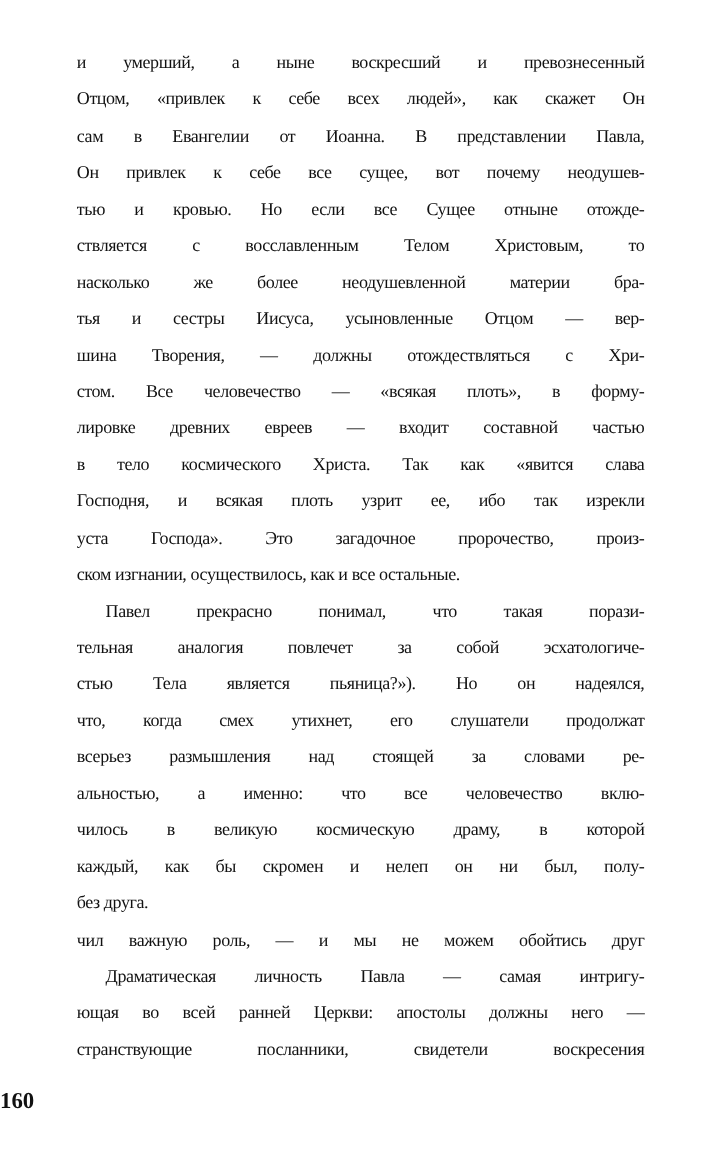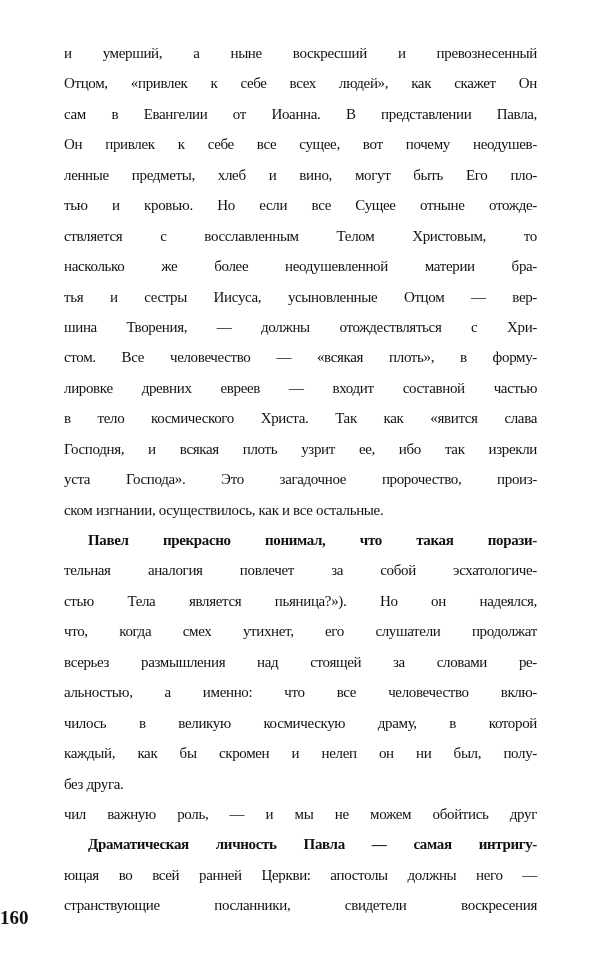--- a/index.html
+++ b/index.html
@@ -31,21 +31,20 @@
       height: 30.45px;
       line-height: 30.45px;
       font-size: 15px;
       white-space: nowrap;
       text-align: justify;
       text-align-last: justify;
       letter-spacing: -0.35px;
     }
     .line.indent {
       padding-left: 24px;
-      font-weight: bold;
     }
     .line.last {
       text-align-last: left;
     }
     .page-number {
       position: absolute;
       left: 0;
       width: 600px;
       top: 903px;
       font-size: 19px;
@@ -57,21 +56,20 @@
 <body>
 
 <div class="page">
   <div class="text-block">
 
     <div>
       <div class="line">и умерший, а ныне воскресший и превознесенный</div>
       <div class="line">Отцом, «привлек к себе всех людей», как скажет Он</div>
       <div class="line">сам в Евангелии от Иоанна. В представлении Павла,</div>
       <div class="line">Он привлек к себе все сущее, вот почему неодушев-</div>
-      <div class="line">ленные предметы, хлеб и вино, могут быть Его пло-</div>
       <div class="line">тью и кровью. Но если все Сущее отныне отожде-</div>
       <div class="line">ствляется с восславленным Телом Христовым, то</div>
       <div class="line">насколько же более неодушевленной материи бра-</div>
       <div class="line">тья и сестры Иисуса, усыновленные Отцом — вер-</div>
       <div class="line">шина Творения, — должны отождествляться с Хри-</div>
       <div class="line">стом. Все человечество — «всякая плоть», в форму-</div>
       <div class="line">лировке древних евреев — входит составной частью</div>
       <div class="line">в тело космического Христа. Так как «явится слава</div>
       <div class="line">Господня, и всякая плоть узрит ее, ибо так изрекли</div>
       <div class="line">уста Господа». Это загадочное пророчество, произ-</div>

